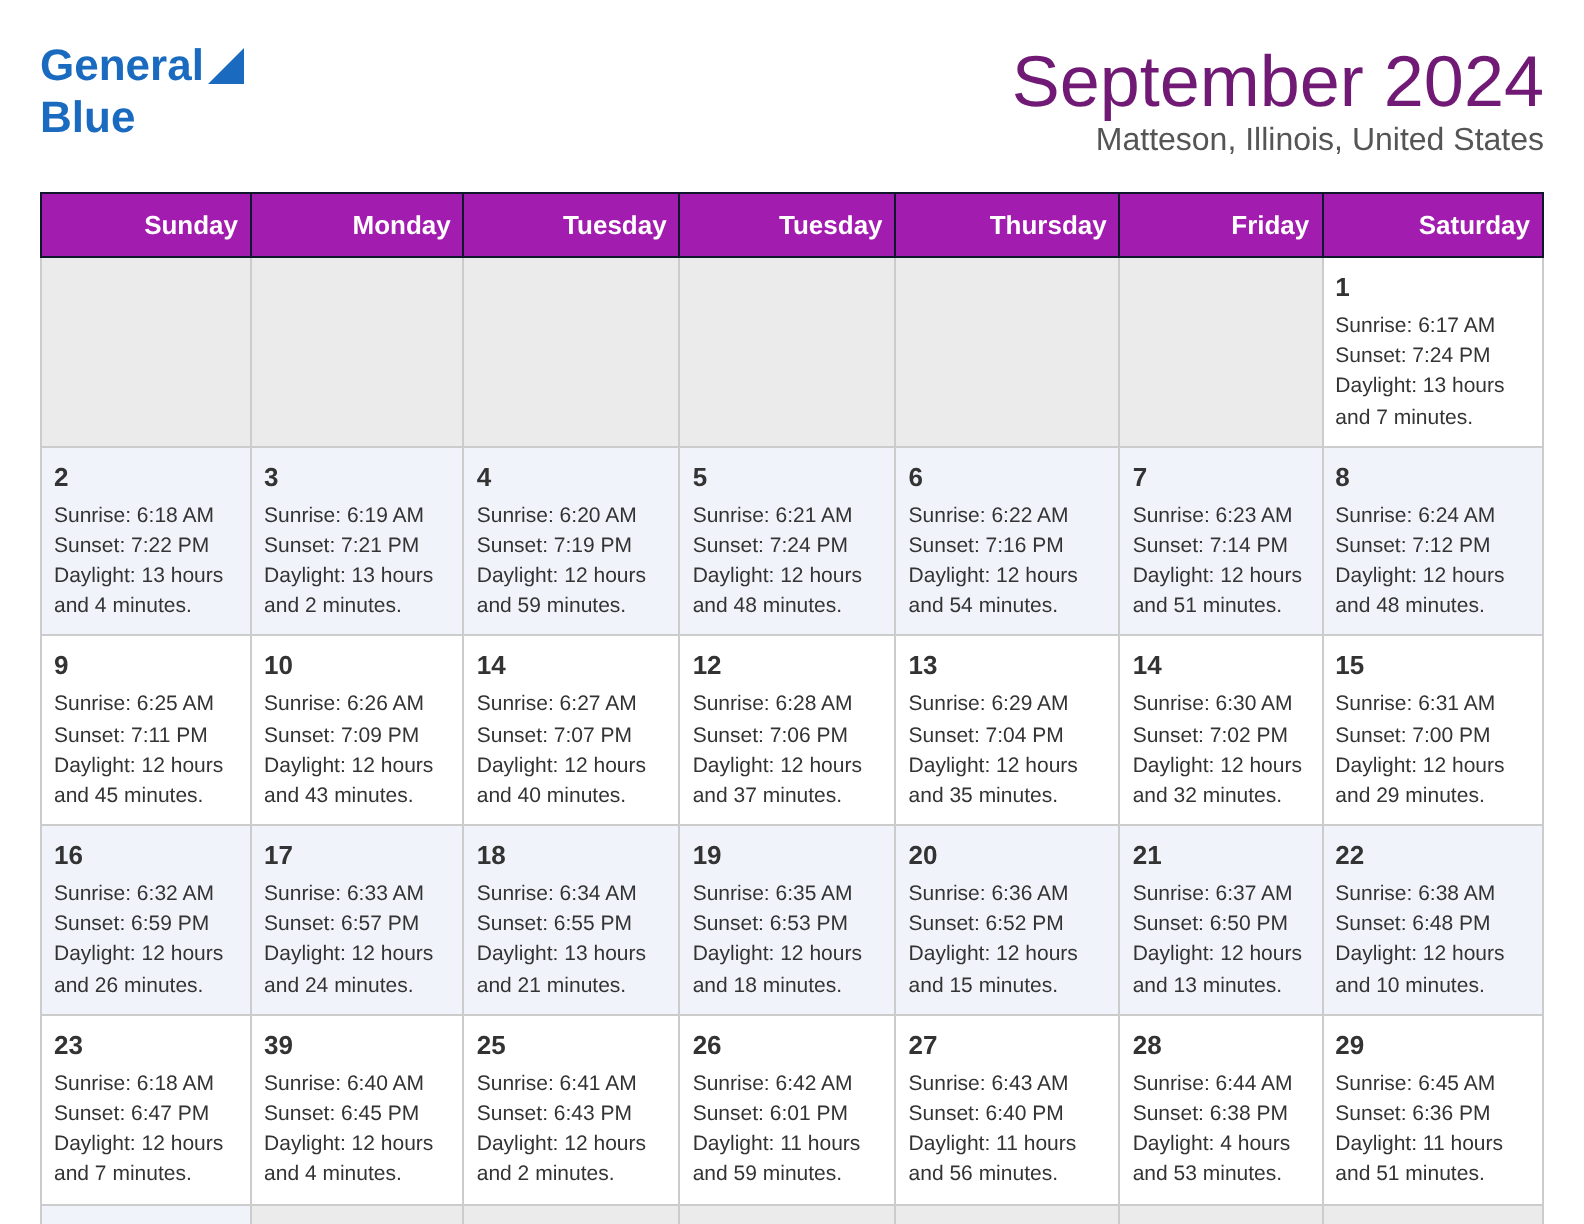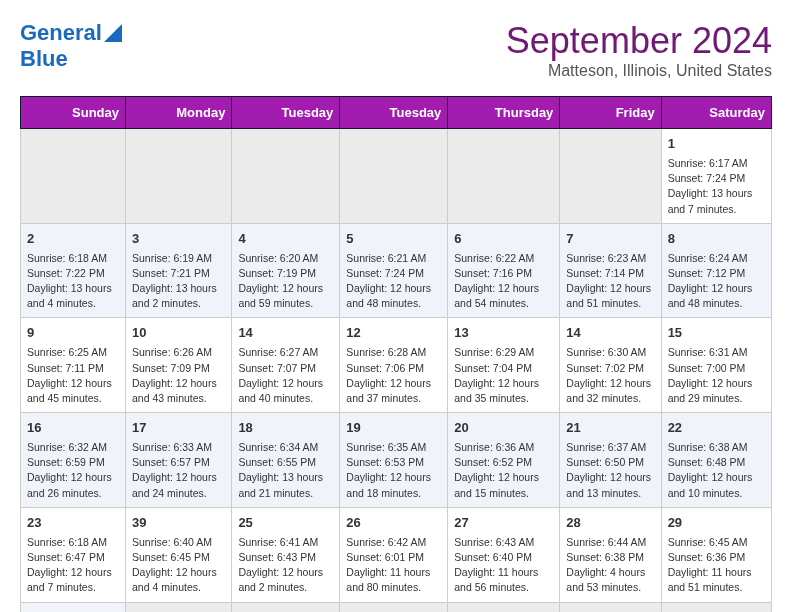--- a/index.html
+++ b/index.html
@@ -277,21 +277,21 @@
         <td>
         <span class="day-num">25</span>
         <span>Sunrise: 6:41 AM</span><br>
         <span>Sunset: 6:43 PM</span><br>
         <span>Daylight: 12 hours and 2 minutes.</span>
       </td>
         <td>
         <span class="day-num">26</span>
         <span>Sunrise: 6:42 AM</span><br>
         <span>Sunset: 6:01 PM</span><br>
-        <span>Daylight: 11 hours and 80 minutes.</span>
+        <span>Daylight: 11 hours and 59 minutes.</span>
       </td>
         <td>
         <span class="day-num">27</span>
         <span>Sunrise: 6:43 AM</span><br>
         <span>Sunset: 6:40 PM</span><br>
         <span>Daylight: 11 hours and 56 minutes.</span>
       </td>
         <td>
         <span class="day-num">28</span>
         <span>Sunrise: 6:44 AM</span><br>

